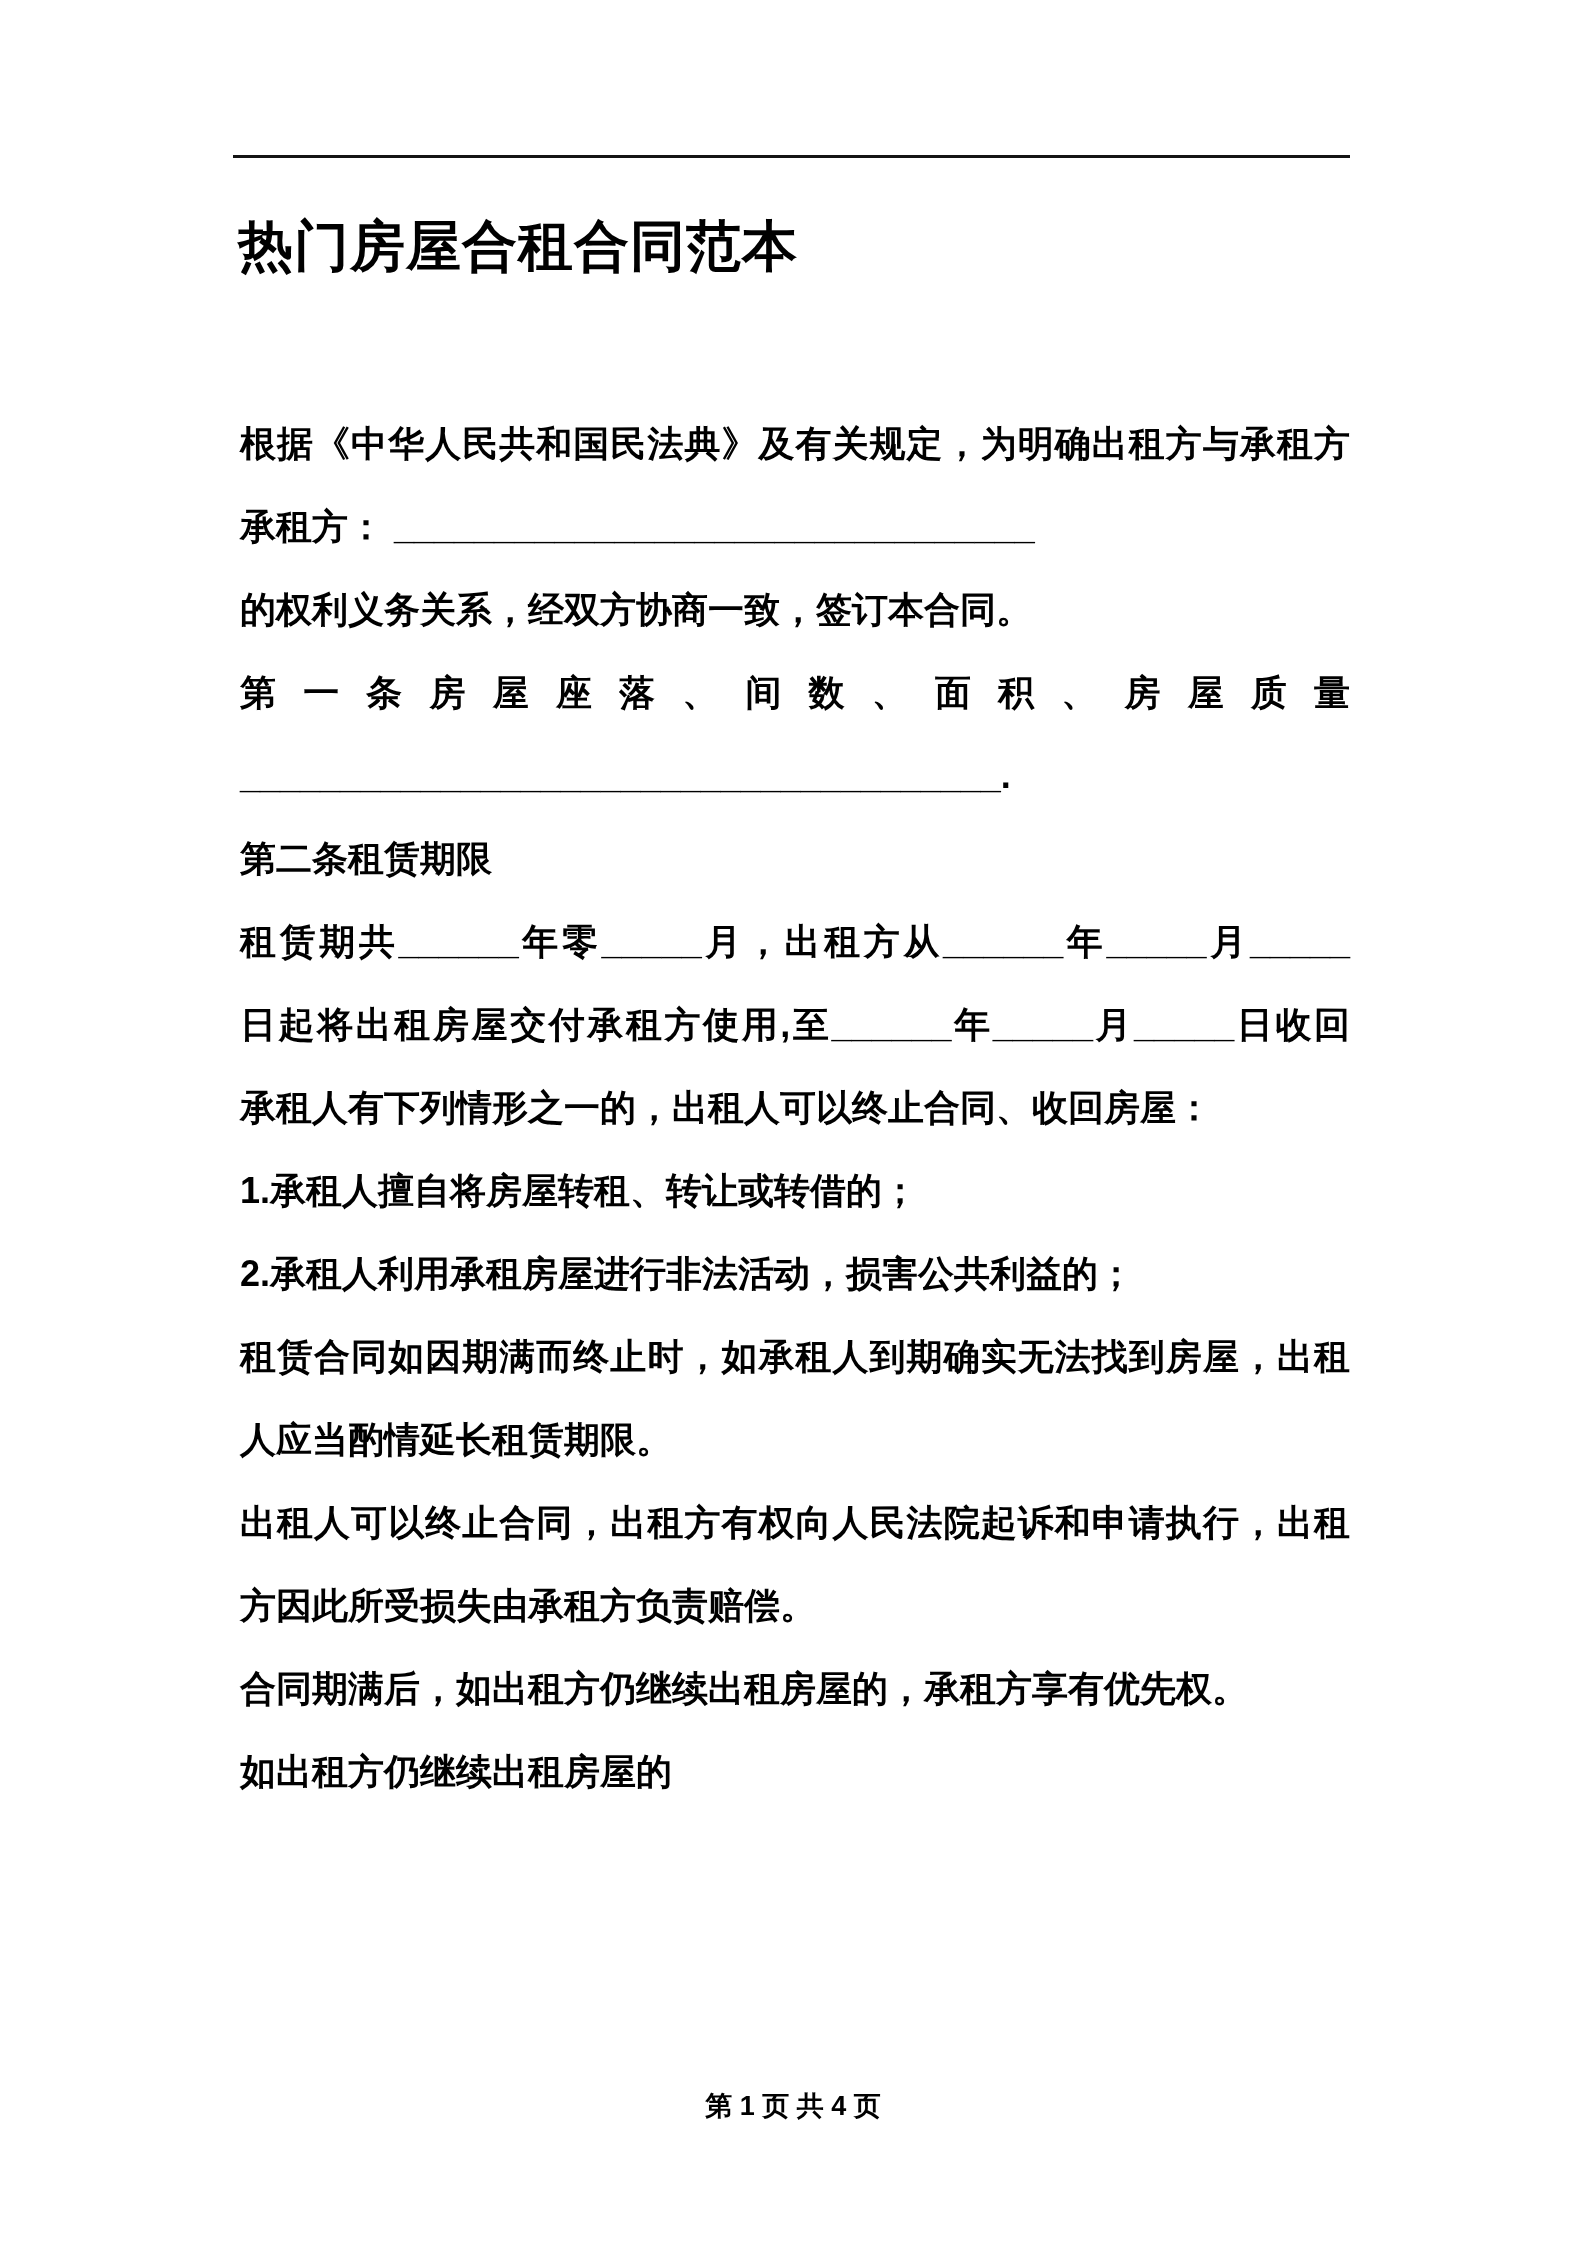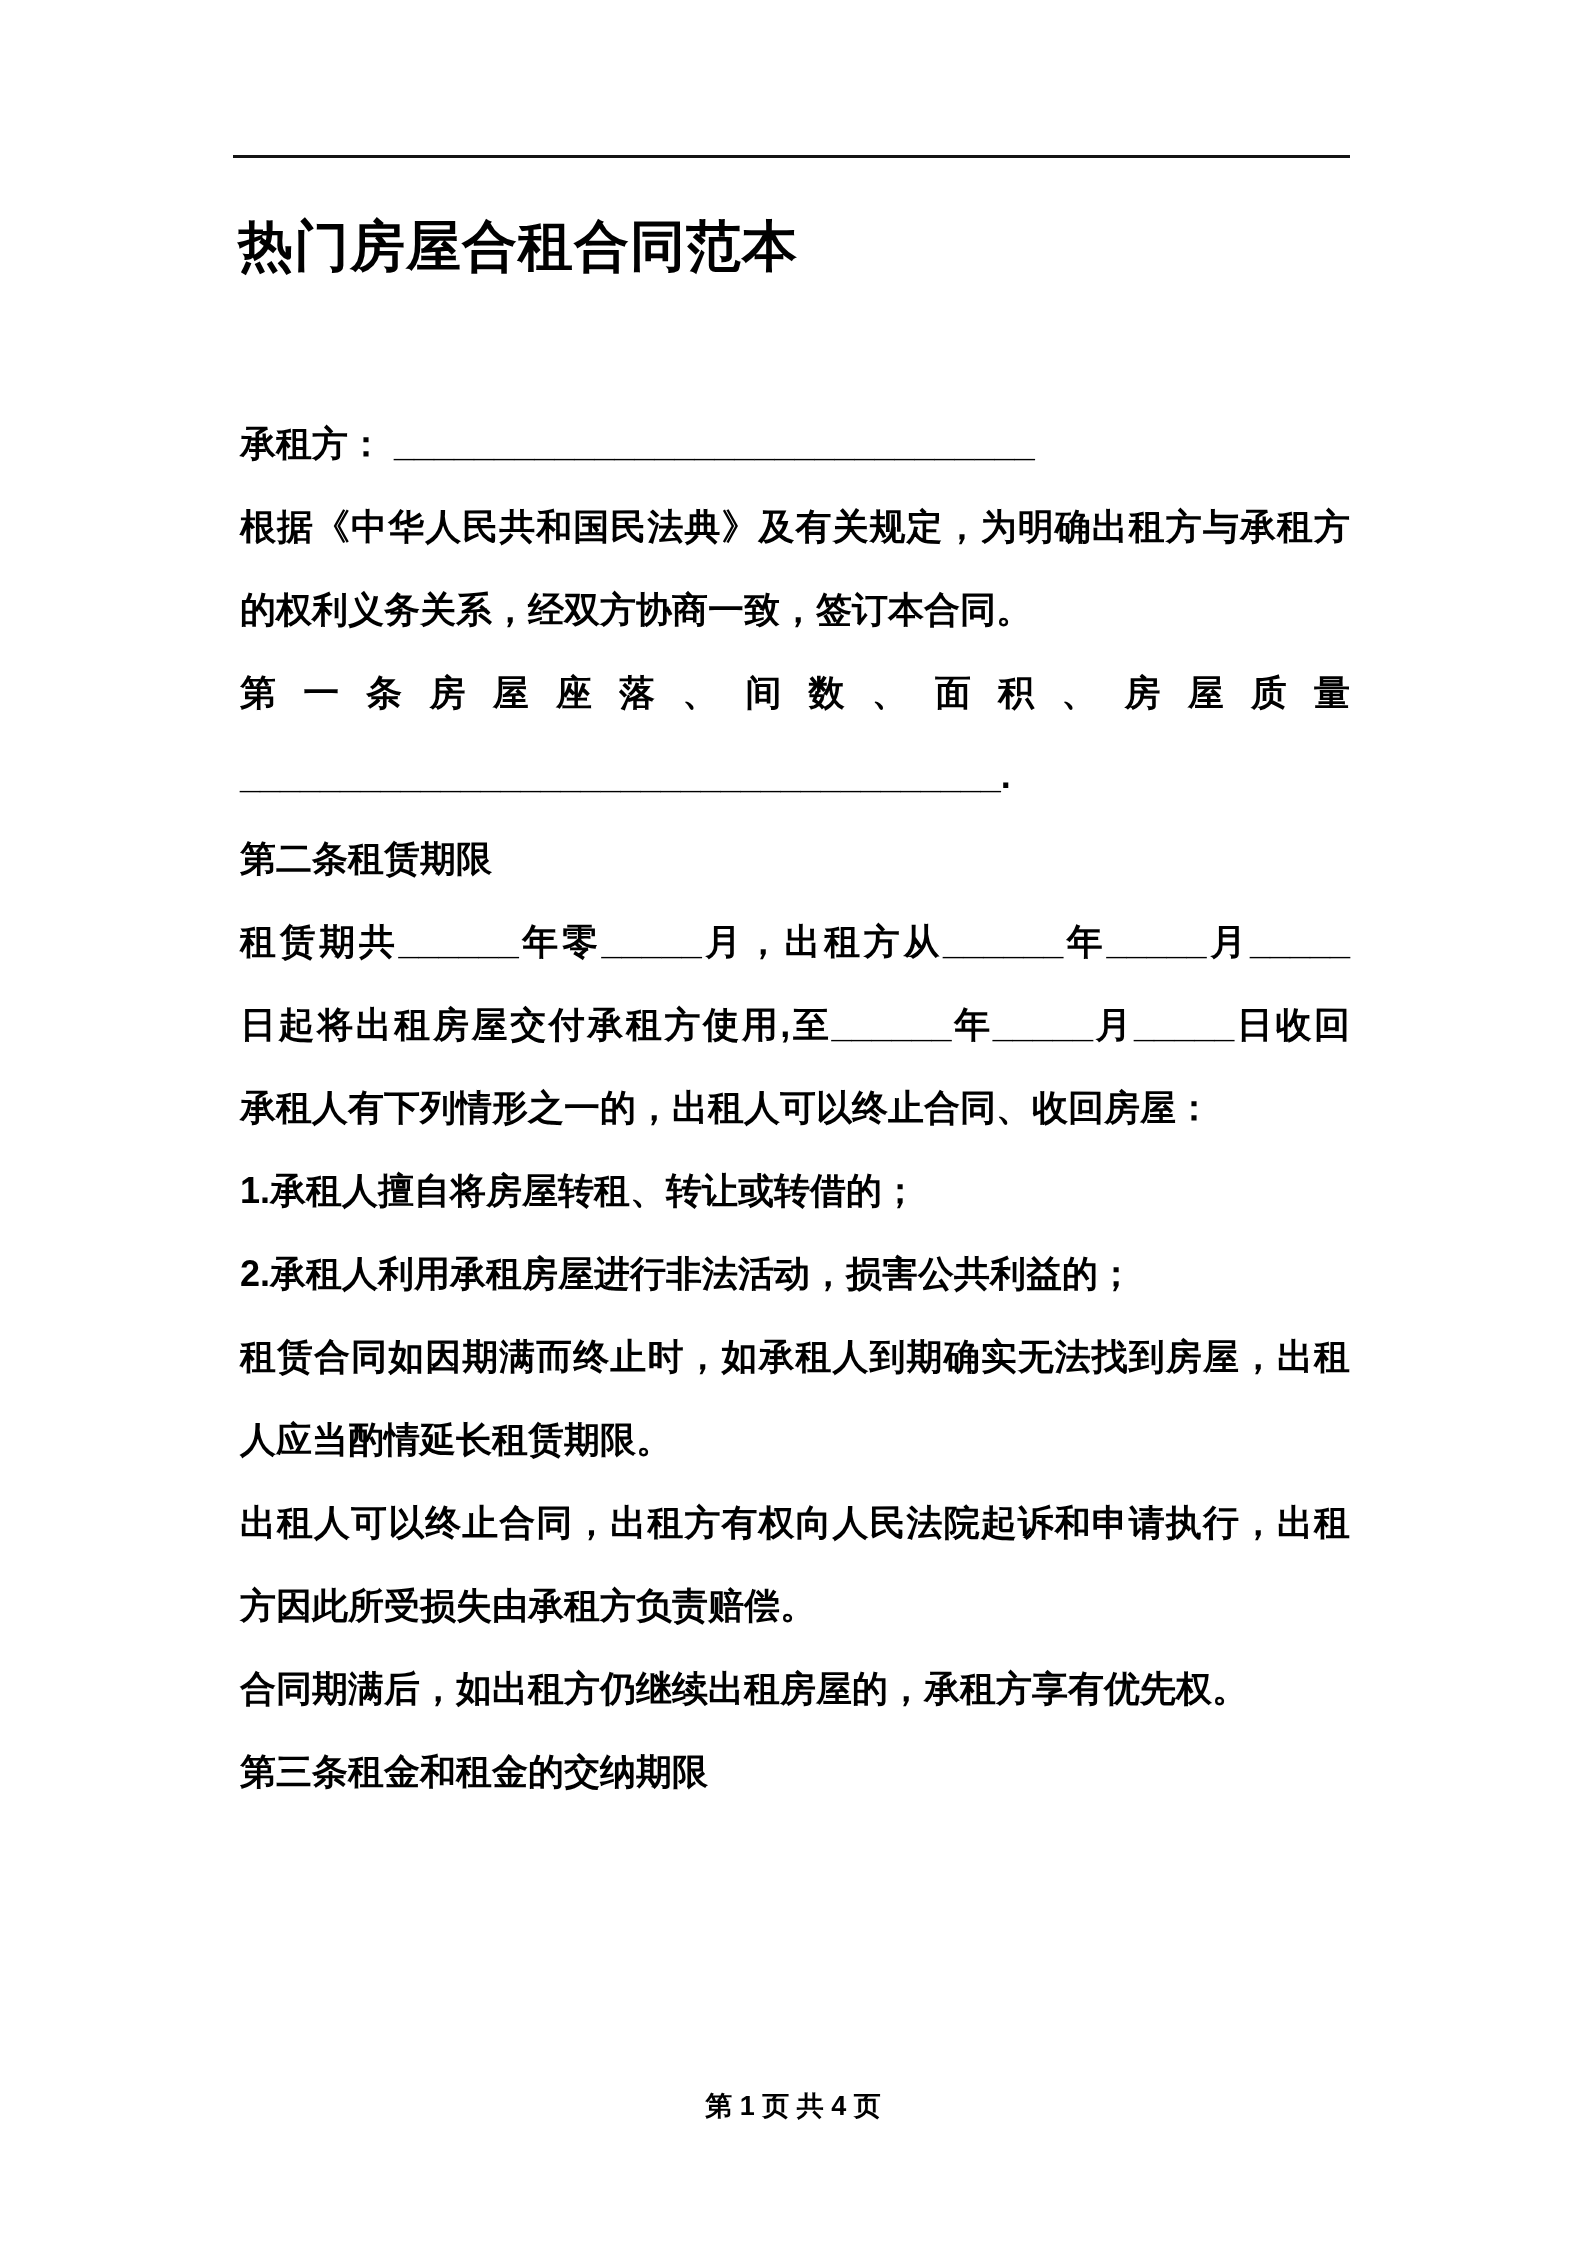--- a/index.html
+++ b/index.html
@@ -66,32 +66,32 @@
     white-space: pre;
   }
 </style>
 </head>
 <body>
 
 <div class="page">
   <div class="header-rule"></div>
   <h1 class="doc-title">热门房屋合租合同范本</h1>
   <div class="doc-body" id="doc-body">
+      <div class="doc-line justify">根据《中华人民共和国民法典》及有关规定，为明确出租方与承租方</div>
       <div class="doc-line">承租方： ________________________________</div>
-      <div class="doc-line justify">根据《中华人民共和国民法典》及有关规定，为明确出租方与承租方</div>
       <div class="doc-line">的权利义务关系，经双方协商一致，签订本合同。</div>
       <div class="doc-line justify">第 一 条 房 屋 座 落 、 间 数 、 面 积 、 房 屋 质 量</div>
       <div class="doc-line">______________________________________.</div>
       <div class="doc-line">第二条租赁期限</div>
       <div class="doc-line justify">租赁期共______年零_____月，出租方从______年_____月_____</div>
       <div class="doc-line justify">日起将出租房屋交付承租方使用,至______年_____月_____日收回</div>
       <div class="doc-line">承租人有下列情形之一的，出租人可以终止合同、收回房屋：</div>
       <div class="doc-line">1.承租人擅自将房屋转租、转让或转借的；</div>
       <div class="doc-line">2.承租人利用承租房屋进行非法活动，损害公共利益的；</div>
       <div class="doc-line justify">租赁合同如因期满而终止时，如承租人到期确实无法找到房屋，出租</div>
       <div class="doc-line">人应当酌情延长租赁期限。</div>
       <div class="doc-line justify">出租人可以终止合同，出租方有权向人民法院起诉和申请执行，出租</div>
       <div class="doc-line">方因此所受损失由承租方负责赔偿。</div>
       <div class="doc-line">合同期满后，如出租方仍继续出租房屋的，承租方享有优先权。</div>
-      <div class="doc-line">第三条租金和租金的交纳期限</div>
+      <div class="doc-line">如出租方仍继续出租房屋的</div>
     </div>
   <div class="doc-footer">第 1 页 共 4 页</div>
 </div>
 
 </body></html>

